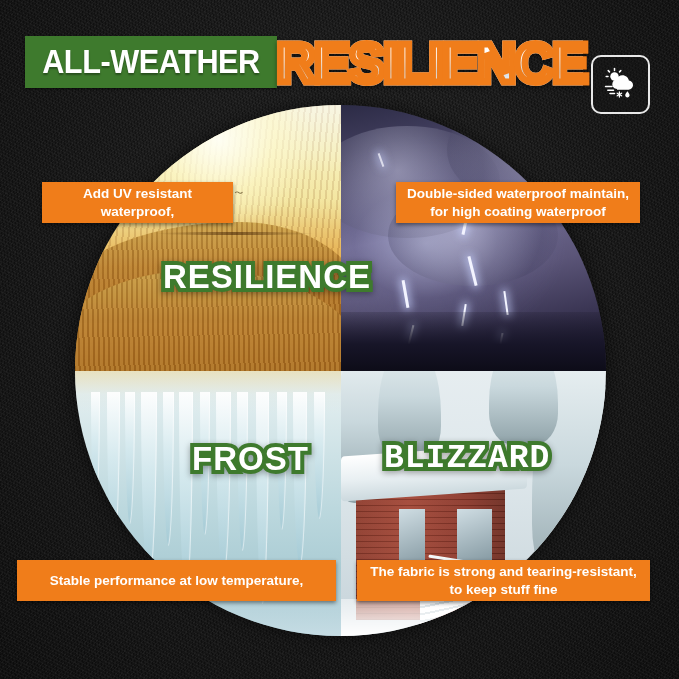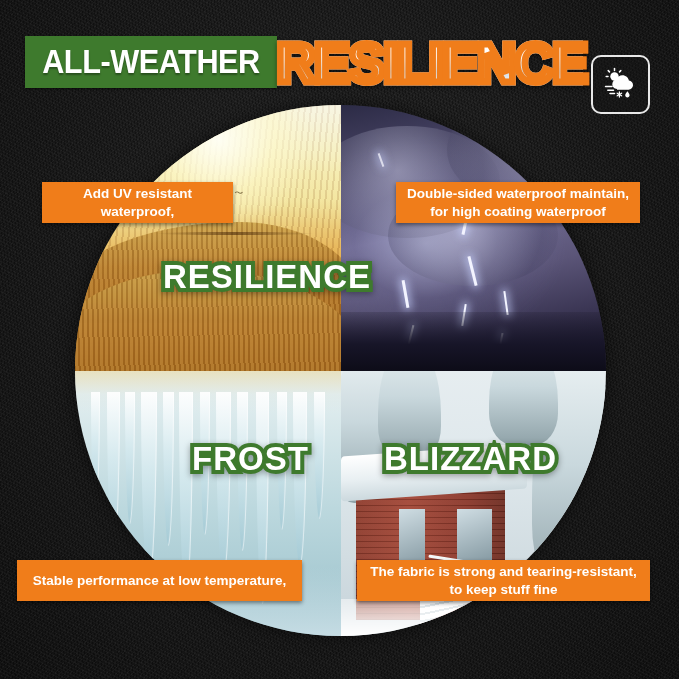--- a/index.html
+++ b/index.html
@@ -153,34 +153,34 @@
     font-weight:bold;color:#ffffff;
     paint-order:stroke fill;
     -webkit-text-stroke:8px #3e7a2d;
     letter-spacing:1px;
     filter:drop-shadow(0 2px 3px rgba(0,0,0,.35));
     white-space:nowrap;
   }
   #cat-scorching{left:163px;top:258px;font-size:33px;}
   #cat-storm{left:399px;top:258px;font-size:33px;}
   #cat-frost{left:192px;top:440px;font-size:33px;}
-  #cat-blizzard{left:384px;top:440px;font-size:33px;}
+  #cat-blizzard{left:384px;top:440px;font-size:33px;font-family:Liberation Mono, monospace;}
 
   
   .flabel{
     position:absolute;background:#f07d1a;
     color:#ffffff;font-size:13.5px;font-weight:bold;
     line-height:17.5px;text-align:center;
     display:flex;flex-direction:column;align-items:center;justify-content:center;
     box-shadow:0 2px 4px rgba(0,0,0,.45);
     padding:4px 7px;box-sizing:border-box;
   }
   #label-uv{left:42px;top:182px;width:191px;height:41px;}
   #label-waterproof{left:396px;top:182px;width:244px;height:41px;}
-  #label-lowtemp{left:17px;top:560px;width:285px;height:41px;}
+  #label-lowtemp{left:17px;top:560px;width:319px;height:41px;}
   #label-fabric{left:357px;top:560px;width:293px;height:41px;}
 </style>
 </head>
 <body>
 
 <div id="poster">
 
   <div id="header">
     <div id="green-band"></div>
     <div id="title-allweather">ALL-WEATHER</div>

